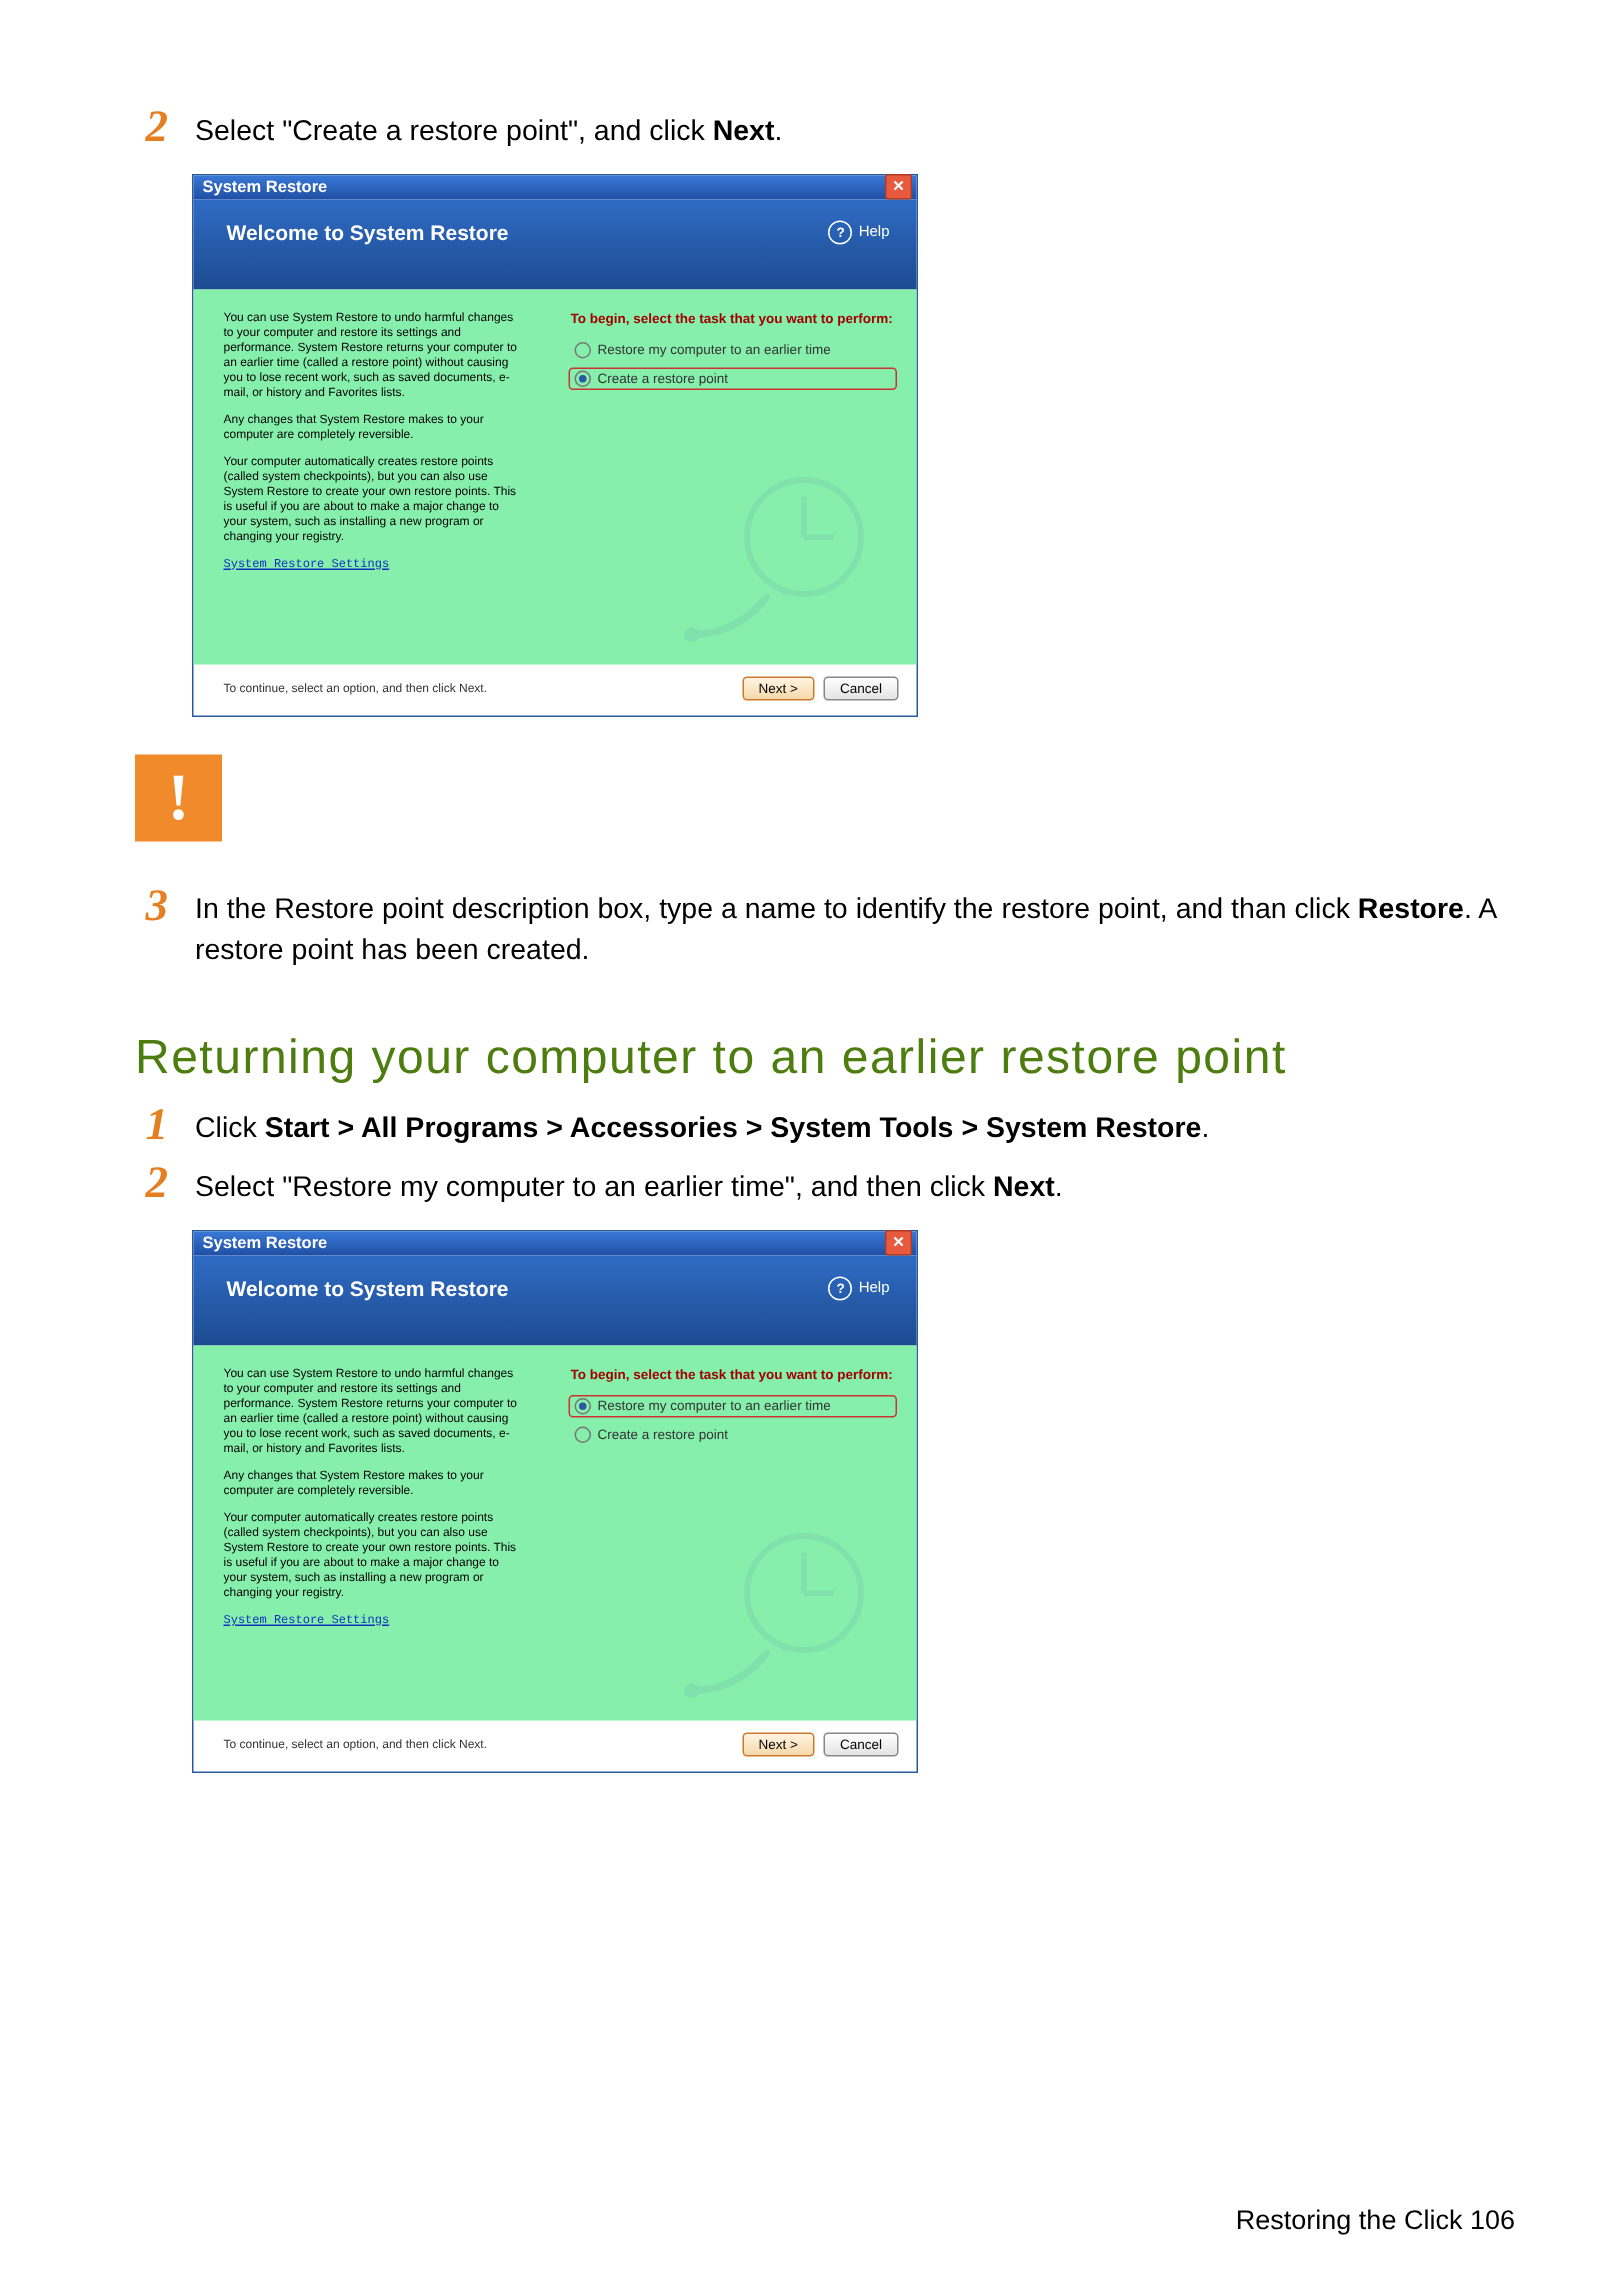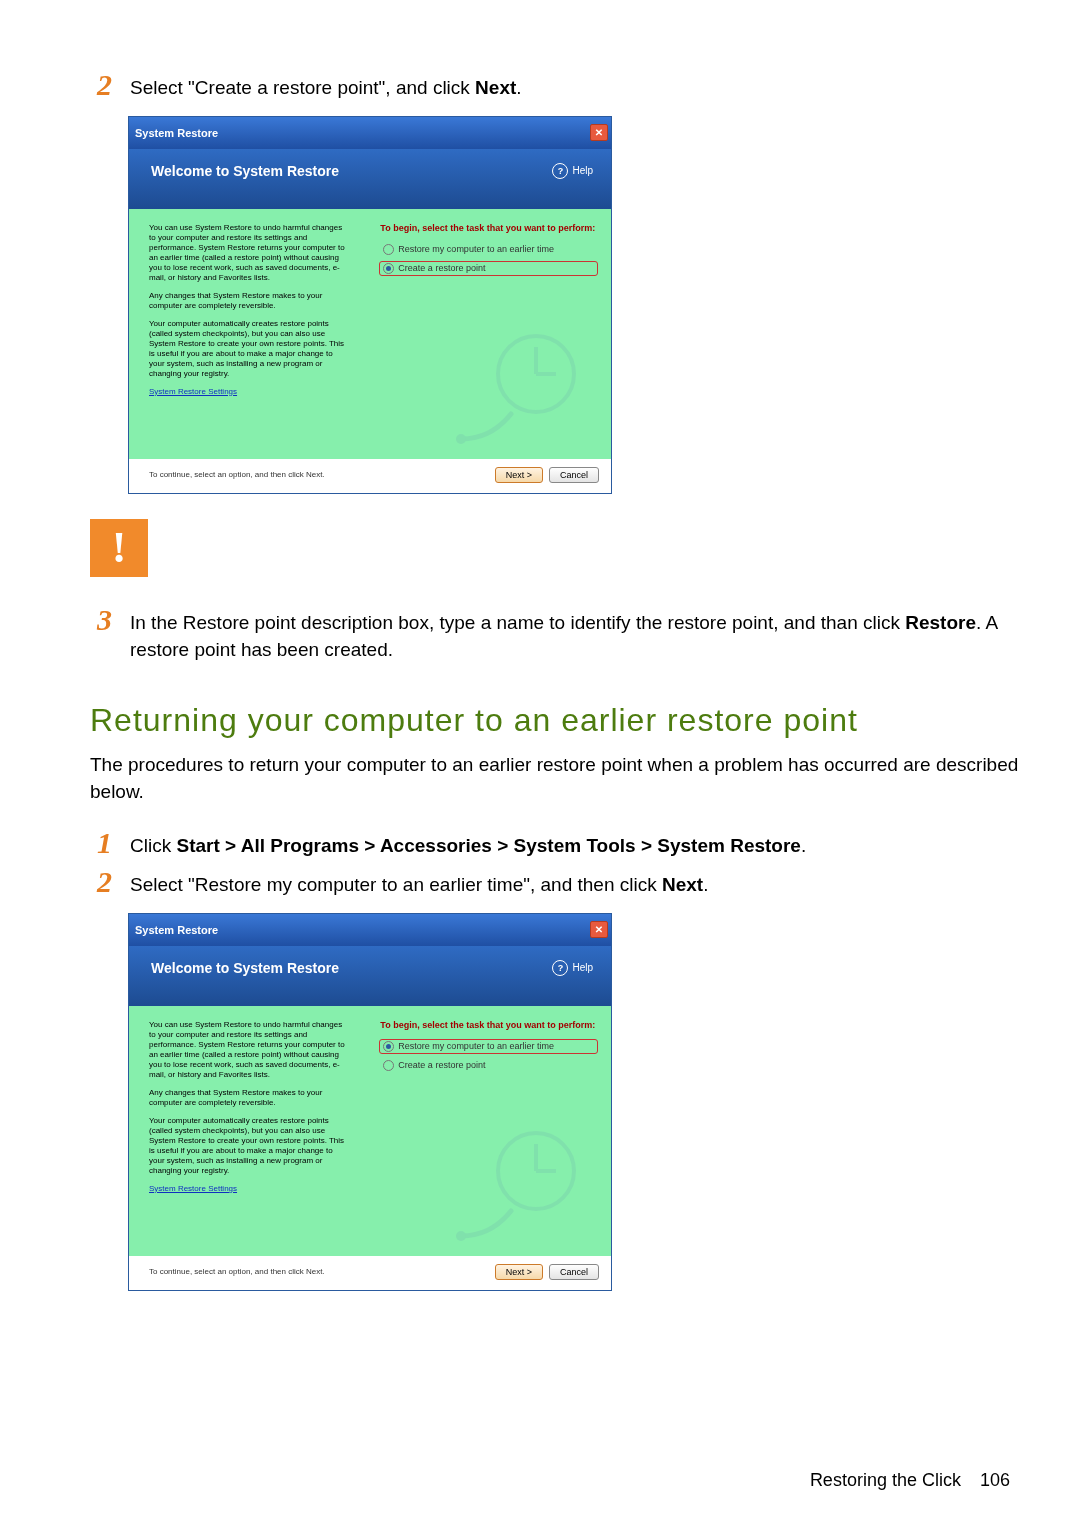--- a/index.html
+++ b/index.html
@@ -46,21 +46,21 @@
     width: 482px;
     margin: 14px 0 25px 38px;
     border: 1px solid #2a5a9e;
     font-family: Tahoma, Arial, sans-serif;
     font-size: 10px;
     color: #333;
     background: #fff;
   }
   .sr-titlebar {
     background: linear-gradient(#3a78d6,#1f4fa3);
-    height: 32px;
+    height: 16px;
     display: flex;
     align-items: center;
     justify-content: space-between;
     padding: 0 3px 0 6px;
     color: #fff;
     font-weight: bold;
     font-size: 11px;
   }
   .sr-titlebar .close {
     width: 16px;
@@ -160,21 +160,21 @@
     width: 5px;
     height: 5px;
     background: #2b5aa0;
     border-radius: 50%;
   }
   .radio-row.highlight {
     outline: 1px solid #c33;
     border-radius: 2px;
     padding: 1px 3px;
   }
-  .link-like { color: #1030c0; text-decoration: underline; font-size: 8px; }
+  .link-like { color: #1030c0; text-decoration: underline; font-size: 8px; font-family: Liberation Mono, monospace; }
   .sr-footer {
     display: flex;
     justify-content: space-between;
     align-items: center;
     padding: 8px 12px 10px 20px;
     font-size: 8px;
   }
   .sr-buttons { display: flex; gap: 6px; }
   .win-btn {
     font-size: 9px;
@@ -230,21 +230,21 @@
     margin: 0 0 22px 0;
   }
 
   .footer-line {
     position: absolute;
     bottom: 38px;
     right: 70px;
     font-size: 18px;
     color: #000;
   }
-  .footer-line .pg { margin-left: 14px; }
+  .footer-line .pg { }
 </style>
 </head>
 <body>
 
 <div class="page">
 
   <div class="step-row">
     <div class="step-num">2</div>
     <div class="step-text">
       <span>Select "Create a restore point", and click </span><b>Next</b><span>.</span>
@@ -307,21 +307,20 @@
   </div>
 
   <div class="step-row">
     <div class="step-num">3</div>
     <div class="step-text">
       <span>In the Restore point description box, type a name to identify the restore point, and than click </span><b>Restore</b><span>. A restore point has been created.</span>
     </div>
   </div>
 
   <h2 class="section-heading">Returning your computer to an earlier restore point</h2>
-  <p class="plain-para">The procedures to return your computer to an earlier restore point when a problem has occurred are described below.</p>
 
   <div class="step-row">
     <div class="step-num">1</div>
     <div class="step-text">
       <span>Click </span><b>Start &gt; All Programs &gt; Accessories &gt; System Tools &gt; System Restore</b><span>.</span>
     </div>
   </div>
 
   <div class="step-row">
     <div class="step-num">2</div>

